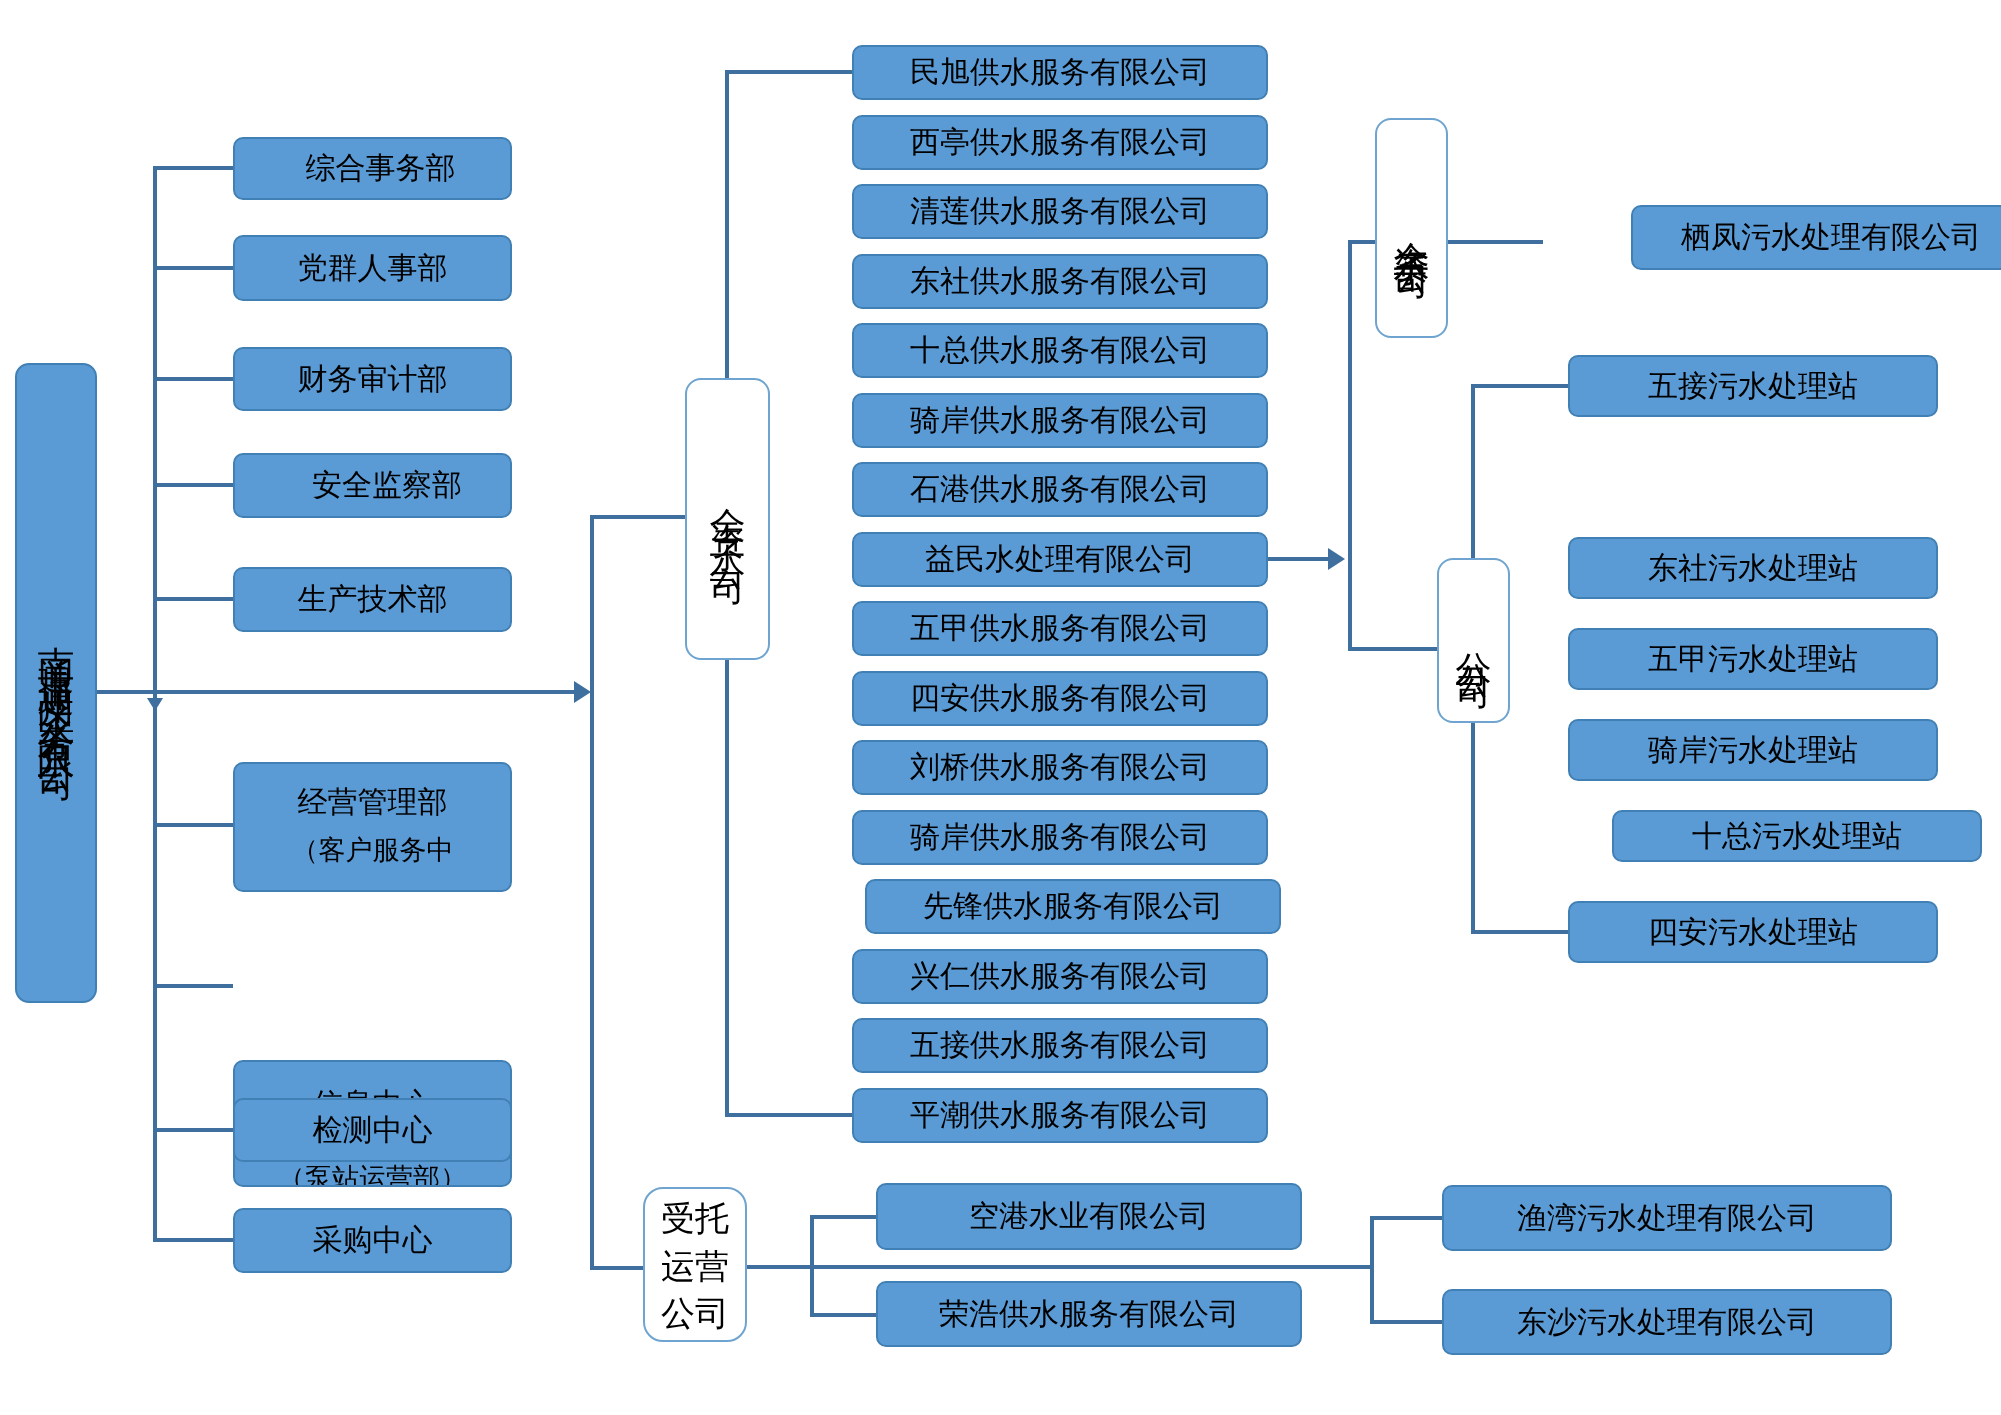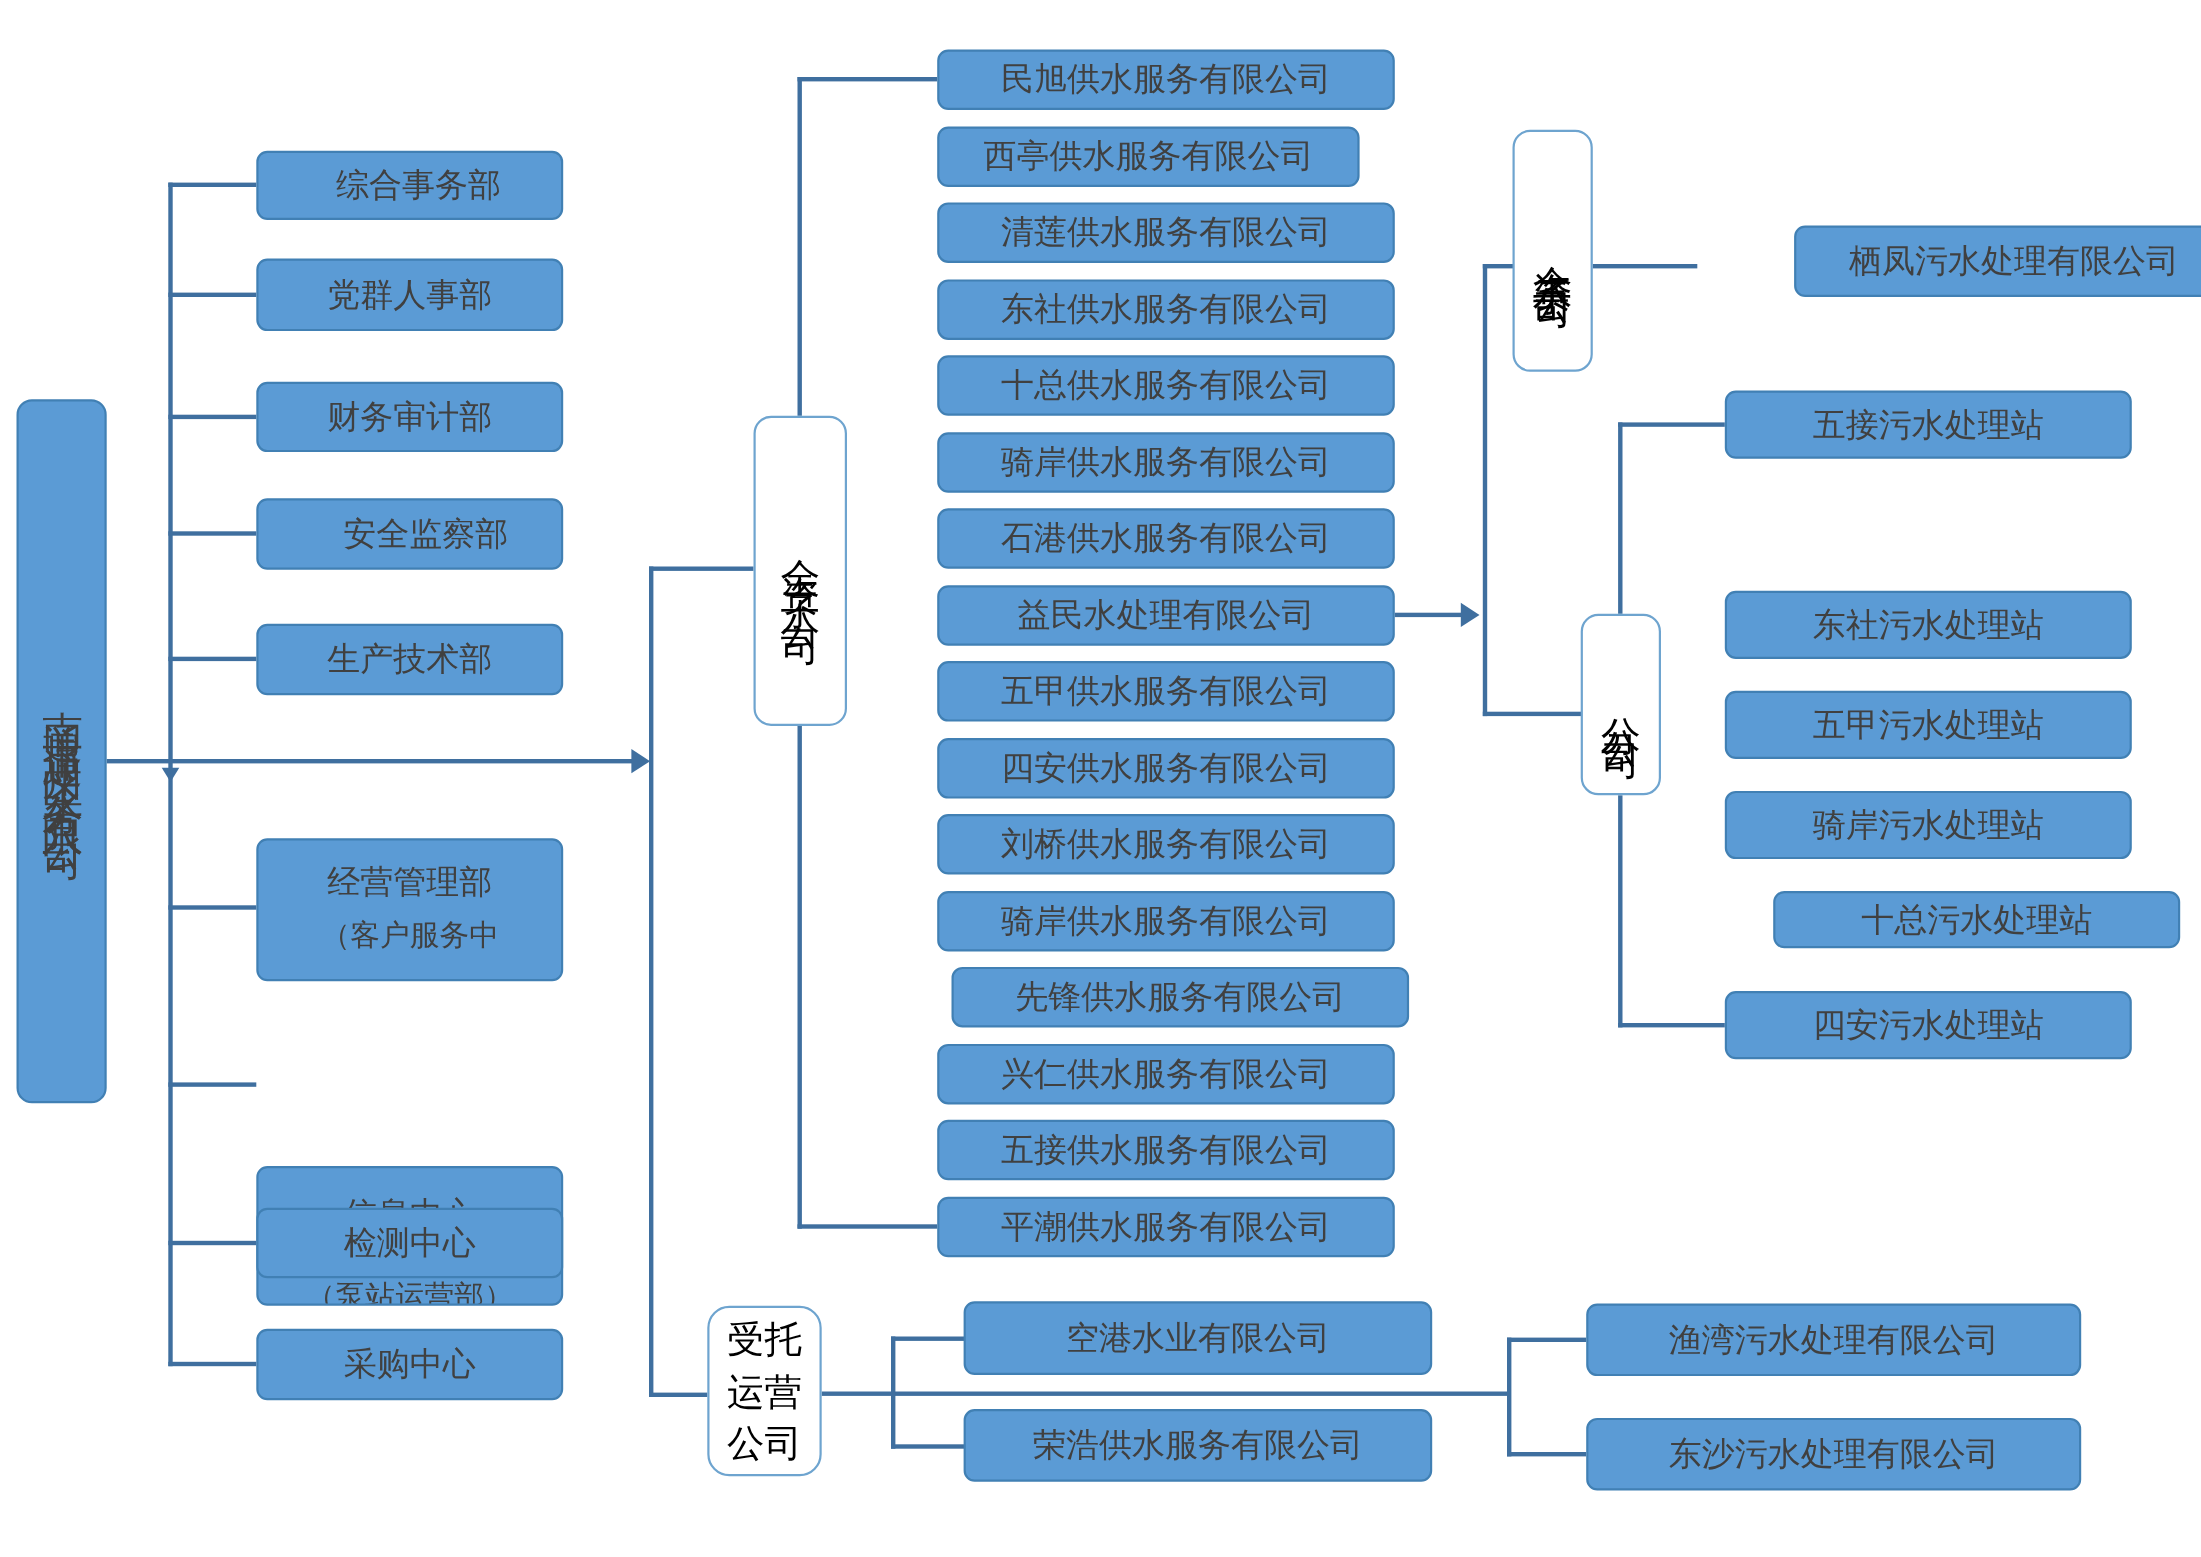--- a/index.html
+++ b/index.html
@@ -2,21 +2,21 @@
 <html><head>
 <meta charset="utf-8">
 <style>
   html,body{margin:0;padding:0;background:#ffffff;}
   .canvas{
     position:relative;width:2001px;height:1415px;background:#ffffff;
     font-family:"Liberation Serif","DejaVu Serif",serif;overflow:hidden;
   }
   .bbox{
     position:absolute;background:#5b9bd5;border:2px solid #407fab;
-    border:2px solid #4180b4;border-radius:10px;color:#404040;
+    border:2px solid #4180b4;border-radius:10px;color:#000000;
     display:flex;align-items:center;justify-content:center;
     font-size:30px;box-sizing:border-box;text-align:center;white-space:nowrap;
   }
   .wbox{
     position:absolute;background:#ffffff;border:2px solid #6ea4cf;border-radius:16px;
     color:#000000;display:flex;align-items:center;justify-content:center;
     box-sizing:border-box;text-align:center;
   }
   .vtext{writing-mode:vertical-lr;text-orientation:upright;line-height:1;}
   .hl{position:absolute;height:4px;background:#3f6f9f;}
@@ -98,21 +98,21 @@
   </div>
 
   <div class="bbox" style="left:233px;top:1098px;width:279px;height:64px;">检测中心</div>
   <div class="bbox" style="left:233px;top:1208px;width:279px;height:65px;">采购中心</div>
 
   <div class="wbox" style="left:685px;top:378px;width:85px;height:282px;">
     <span class="vtext" style="font-size:36px;letter-spacing:16px;">全资子公司</span>
   </div>
 
   <div class="bbox" style="left:852px;top:45px;width:416px;height:55px;">民旭供水服务有限公司</div>
-  <div class="bbox" style="left:852px;top:115px;width:384px;height:55px;">西亭供水服务有限公司</div>
+  <div class="bbox" style="left:852px;top:115px;width:416px;height:55px;">西亭供水服务有限公司</div>
   <div class="bbox" style="left:852px;top:184px;width:416px;height:55px;">清莲供水服务有限公司</div>
   <div class="bbox" style="left:852px;top:254px;width:416px;height:55px;">东社供水服务有限公司</div>
   <div class="bbox" style="left:852px;top:323px;width:416px;height:55px;">十总供水服务有限公司</div>
   <div class="bbox" style="left:852px;top:393px;width:416px;height:55px;">骑岸供水服务有限公司</div>
   <div class="bbox" style="left:852px;top:462px;width:416px;height:55px;">石港供水服务有限公司</div>
   <div class="bbox" style="left:852px;top:532px;width:416px;height:55px;">益民水处理有限公司</div>
   <div class="bbox" style="left:852px;top:601px;width:416px;height:55px;">五甲供水服务有限公司</div>
   <div class="bbox" style="left:852px;top:671px;width:416px;height:55px;">四安供水服务有限公司</div>
   <div class="bbox" style="left:852px;top:740px;width:416px;height:55px;">刘桥供水服务有限公司</div>
   <div class="bbox" style="left:852px;top:810px;width:416px;height:55px;">骑岸供水服务有限公司</div>

